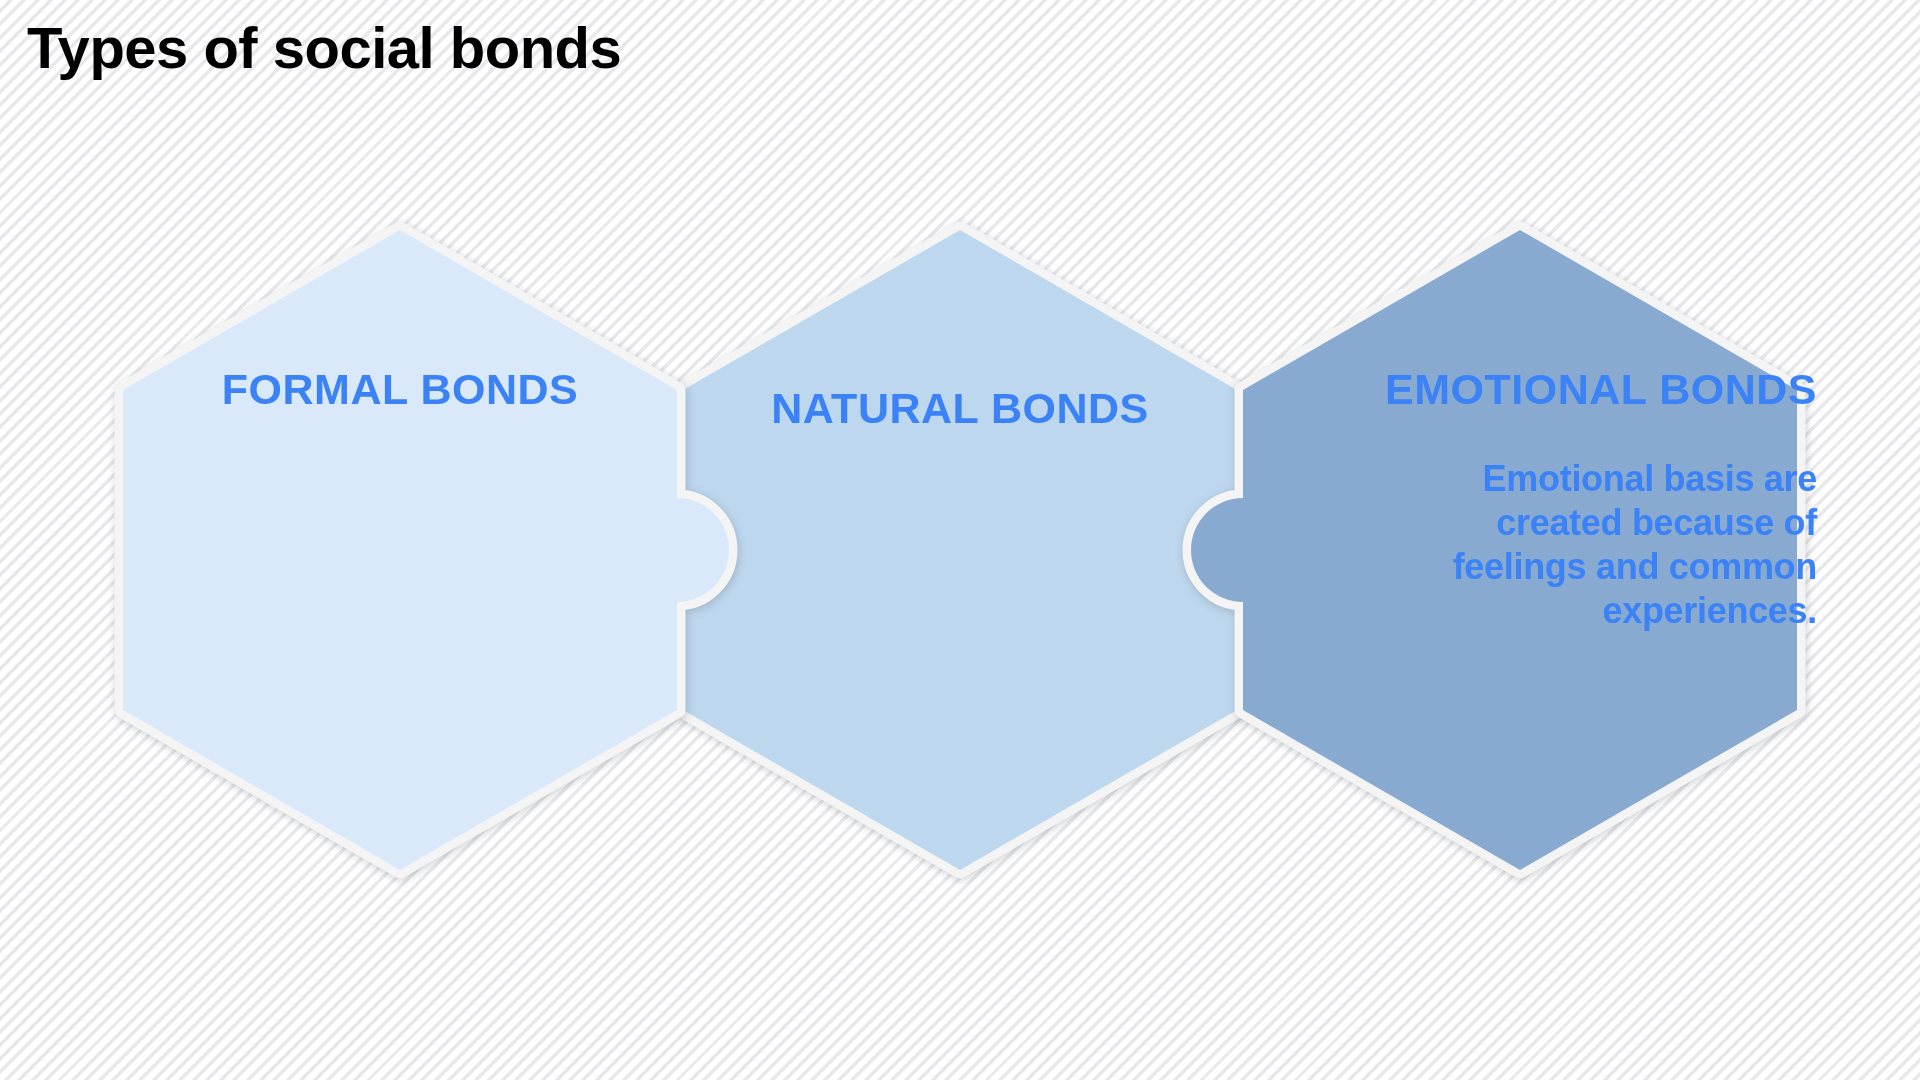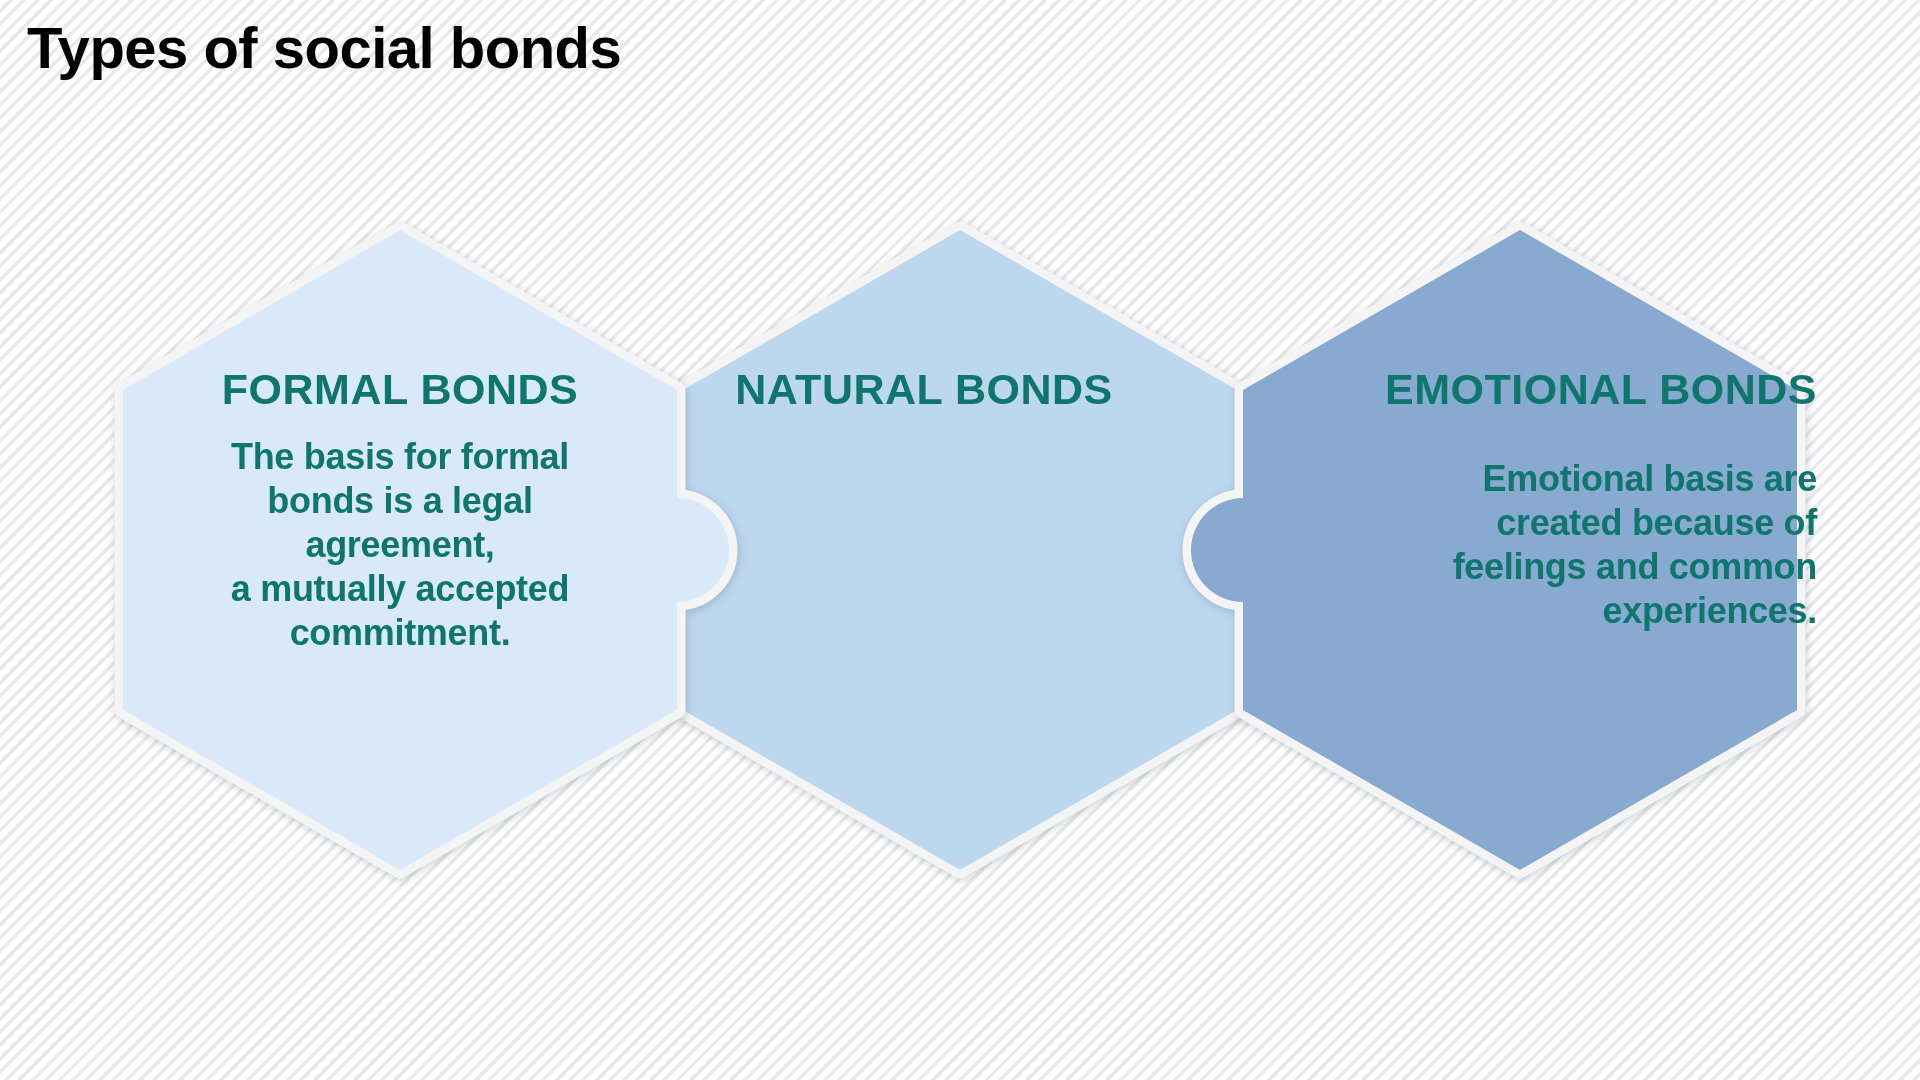--- a/index.html
+++ b/index.html
@@ -47,64 +47,59 @@
     stroke-linejoin: round;
     paint-order: stroke;
     filter: drop-shadow(1px 2px 4px rgba(90, 95, 105, 0.30));
   }
 
   .card {
     position: absolute;
     top: 363px;
     width: 554px;
     text-align: center;
-    color: #0f766e;
+    color: #3b82f6;
   }
   .card-heading {
     font-size: 43px;
     line-height: 52px;
     font-weight: 700;
     letter-spacing: 0.5px;
     white-space: nowrap;
   }
   .card-body {
     font-size: 36px;
     line-height: 44px;
     font-weight: 600;
     letter-spacing: -0.3px;
     white-space: pre-line;
   }
   .card-body.lines-5 { margin-top: 20px; }
   .card-body.lines-4 { margin-top: 42px; }
 
   .card-formal    { left: 123px; }
-  .card-natural   { left: 647px; }
+  .card-natural   { left: 683px; margin-top: 19px; }
   .card-emotional { left: 1263px; text-align: right; } 
 </style>
 </head>
 <body>
 
 <h1 class="page-title">Types of social bonds</h1>
 
 <svg class="diagram-svg" width="1920" height="1080" viewBox="0 0 1920 1080">
 
   <path class="hex-path" d="M 960 230 L 1237 390 L 1237 710 L 960 870 L 683 710 L 683 390 Z" fill="#bdd7ee"></path>
 
   <path class="hex-path" d="M 400 230 L 677 390 L 677 498 A 52 52 0 0 1 677 602 L 677 710 L 400 870 L 123 710 L 123 390 Z" fill="#d9e9fa"></path>
 
   <path class="hex-path" d="M 1520 230 L 1797 390 L 1797 710 L 1520 870 L 1243 710 L 1243 602 A 52 52 0 0 1 1243 498 L 1243 390 Z" fill="#88a9d0"></path>
 </svg>
 
 <div class="card card-formal">
   <div class="card-heading">FORMAL BONDS</div>
-  <div class="card-body lines-5">The basis for formal
-bonds is a legal
-agreement,
-a mutually accepted
-commitment.</div>
 </div>
 
 <div class="card card-natural">
   <div class="card-heading">NATURAL BONDS</div>
 </div>
 
 <div class="card card-emotional">
   <div class="card-heading">EMOTIONAL BONDS</div>
   <div class="card-body lines-4">Emotional basis are
 created because of

